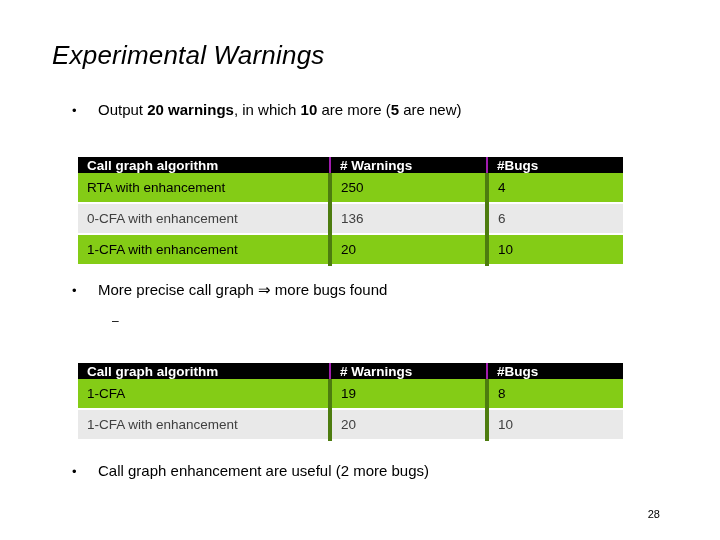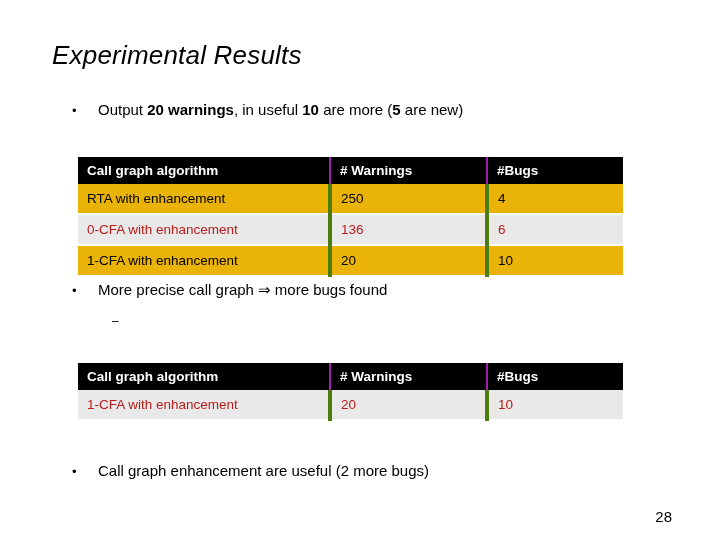--- a/index.html
+++ b/index.html
@@ -102,57 +102,57 @@
     border: none;
     overflow: hidden;
     white-space: nowrap;
   }
 
   .data-table thead th {
     background: #000000;
     color: #ffffff;
     font-weight: 700;
     font-size: 13.5px;
-    height: 27px;
+    height: 16px;
   }
   
   .data-table thead th + th {
     border-left: 2px solid #a21caf;
   }
 
   .data-table tbody td + td {
     border-left: 4px solid #4d7c0f;
   }
   .data-table tbody tr {
     border-bottom: 2px solid #ffffff;
   }
 
-  .row-dark td  { background: #eab308; color: #000000; }
-  .row-light td { background: #e9e9e9; color: #b91c1c; }
+  .row-dark td  { background: #84cc16; color: #000000; }
+  .row-light td { background: #e9e9e9; color: #404040; }
   .row-bold td  { font-weight: 400; }
 
   
   .page-number {
     position: absolute;
-    right: 48px;
+    right: 60px;
     top: 508px;
-    font-size: 15px;
+    font-size: 11px;
     color: #000000;
   }
 </style>
 </head>
 <body>
 
 <div class="slide">
 
-  <div class="slide-title">Experimental Results</div>
+  <div class="slide-title">Experimental Warnings</div>
 
   <div class="bullet bullet-1">
     <span class="marker">•</span>
-    <span class="btext" id="bullet1-text"><span>Output </span><b>20 warnings</b><span>,  in useful </span><b>10</b><span> are more (</span><b>5</b><span> are new)</span></span>
+    <span class="btext" id="bullet1-text"><span>Output </span><b>20 warnings</b><span>,  in which </span><b>10</b><span> are more (</span><b>5</b><span> are new)</span></span>
   </div>
 
   <table class="data-table table-1">
     <colgroup>
         <col class="c1">
         <col class="c2">
         <col class="c3">
       </colgroup>
     <thead>
       <tr>
@@ -196,20 +196,25 @@
         <col class="c3">
       </colgroup>
     <thead>
       <tr>
         <th>Call graph algorithm</th>
         <th># Warnings</th>
         <th>#Bugs</th>
       </tr>
     </thead>
     <tbody id="table2-body">
+        <tr class="row-dark">
+          <td>1-CFA</td>
+          <td>19</td>
+          <td>8</td>
+        </tr>
         <tr class="row-light row-bold">
           <td>1-CFA  with enhancement</td>
           <td>20</td>
           <td>10</td>
         </tr>
       </tbody>
   </table>
 
   <div class="bullet bullet-3">
     <span class="marker">•</span>

